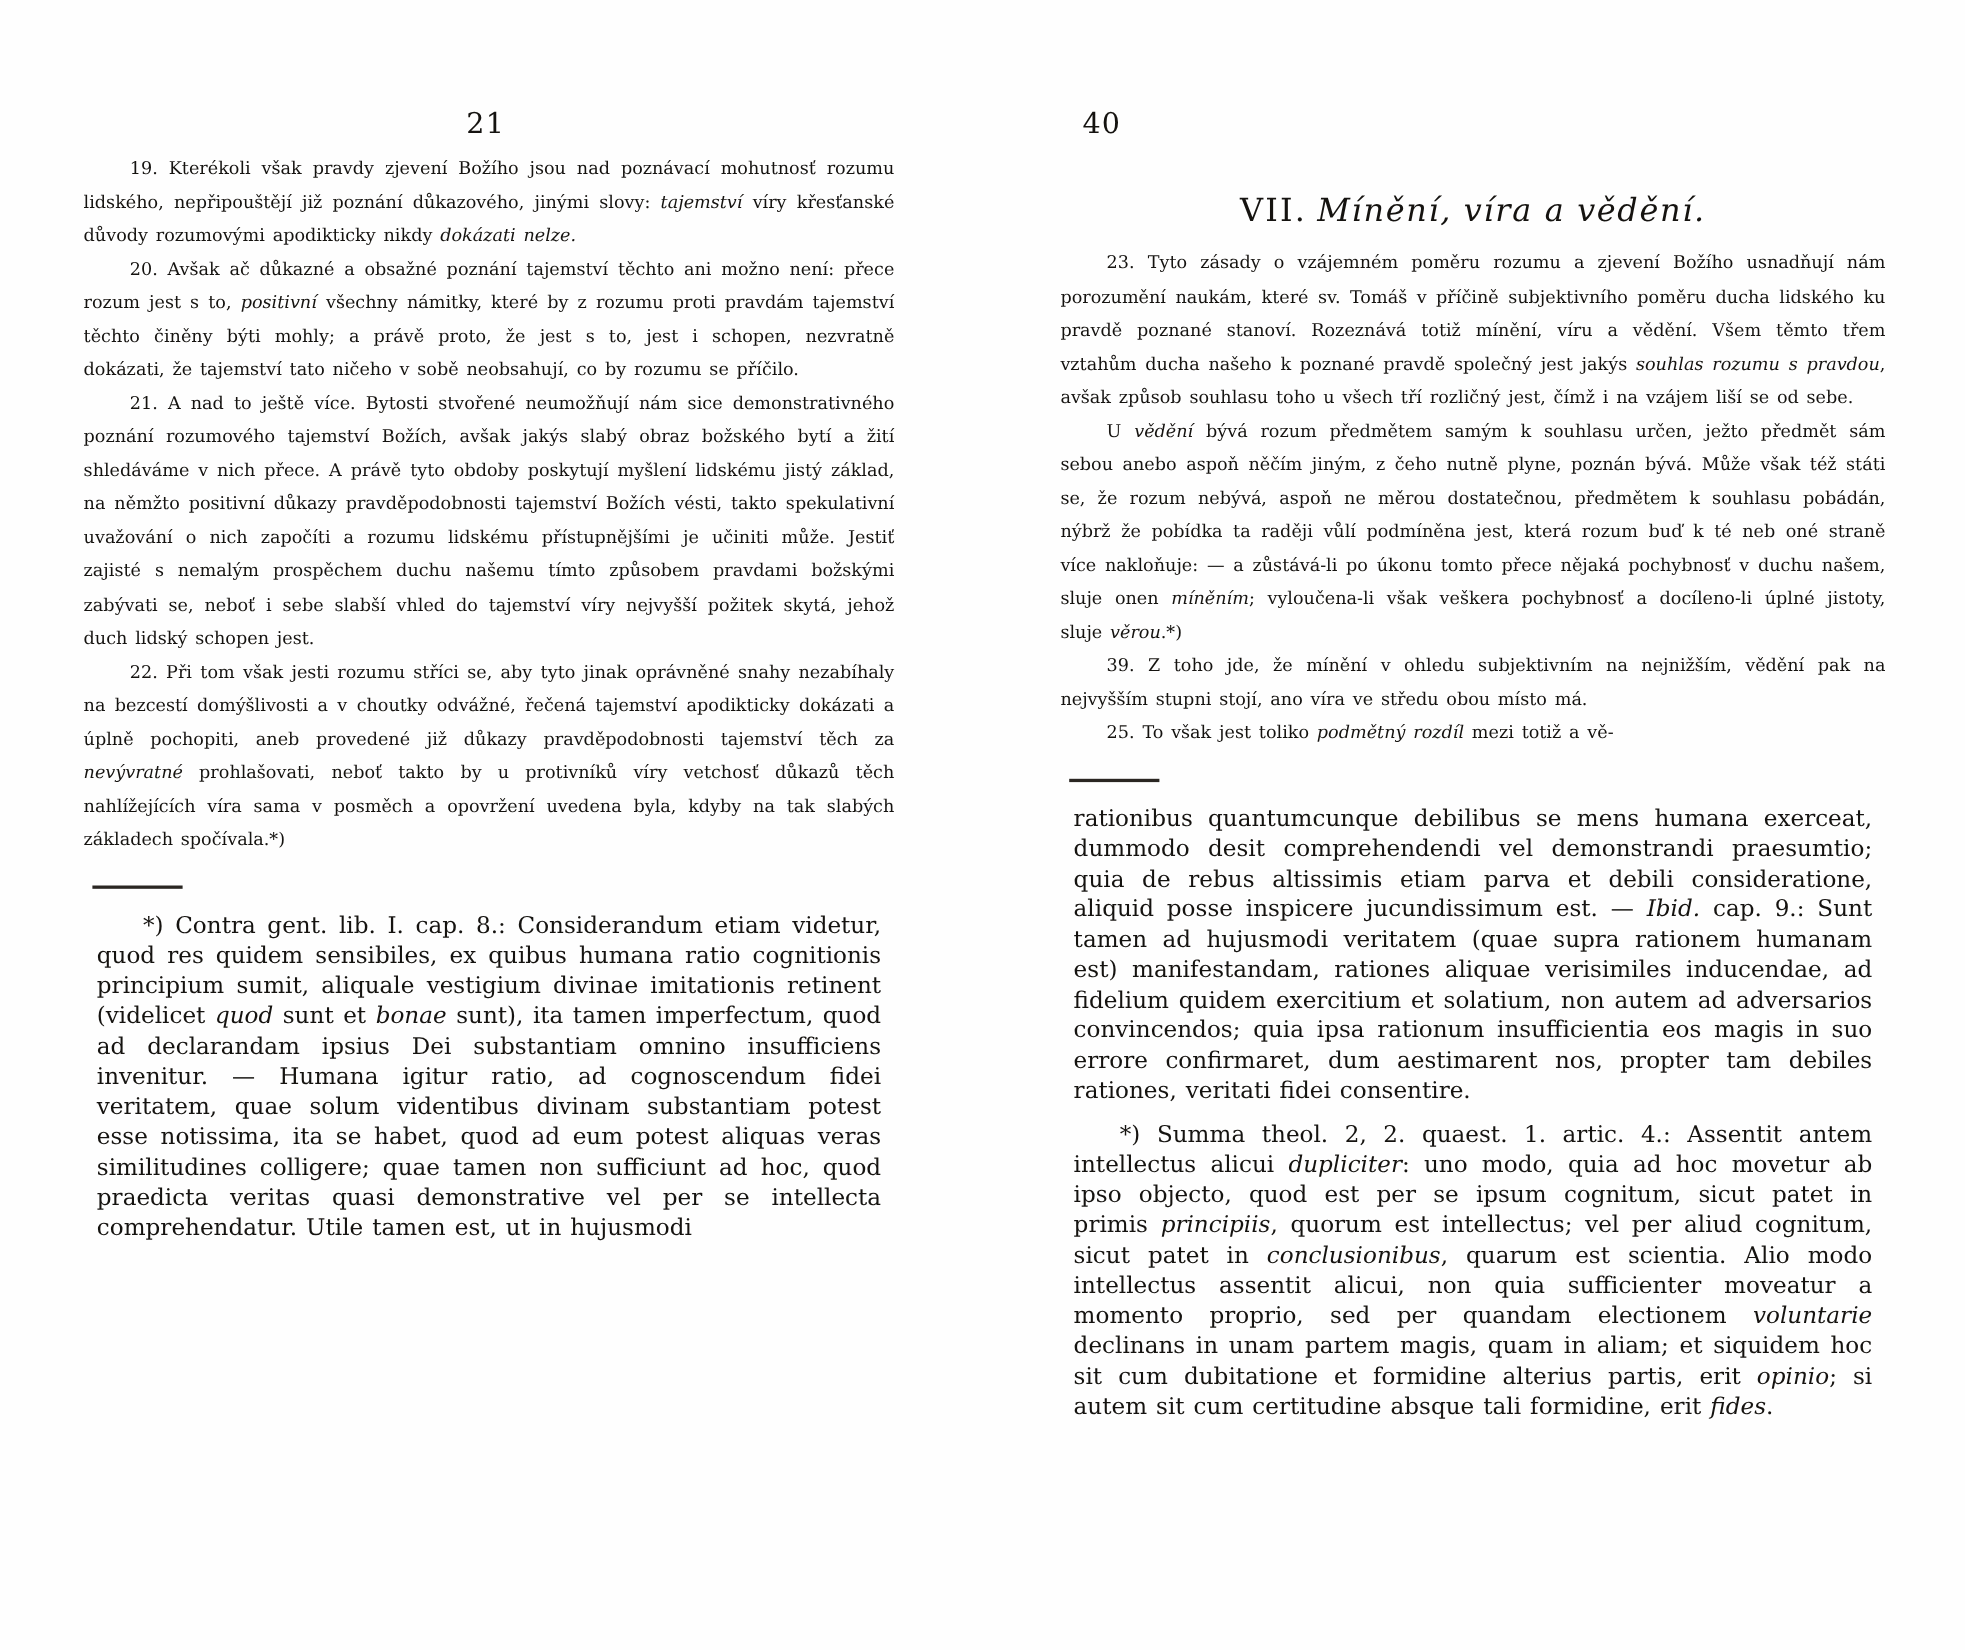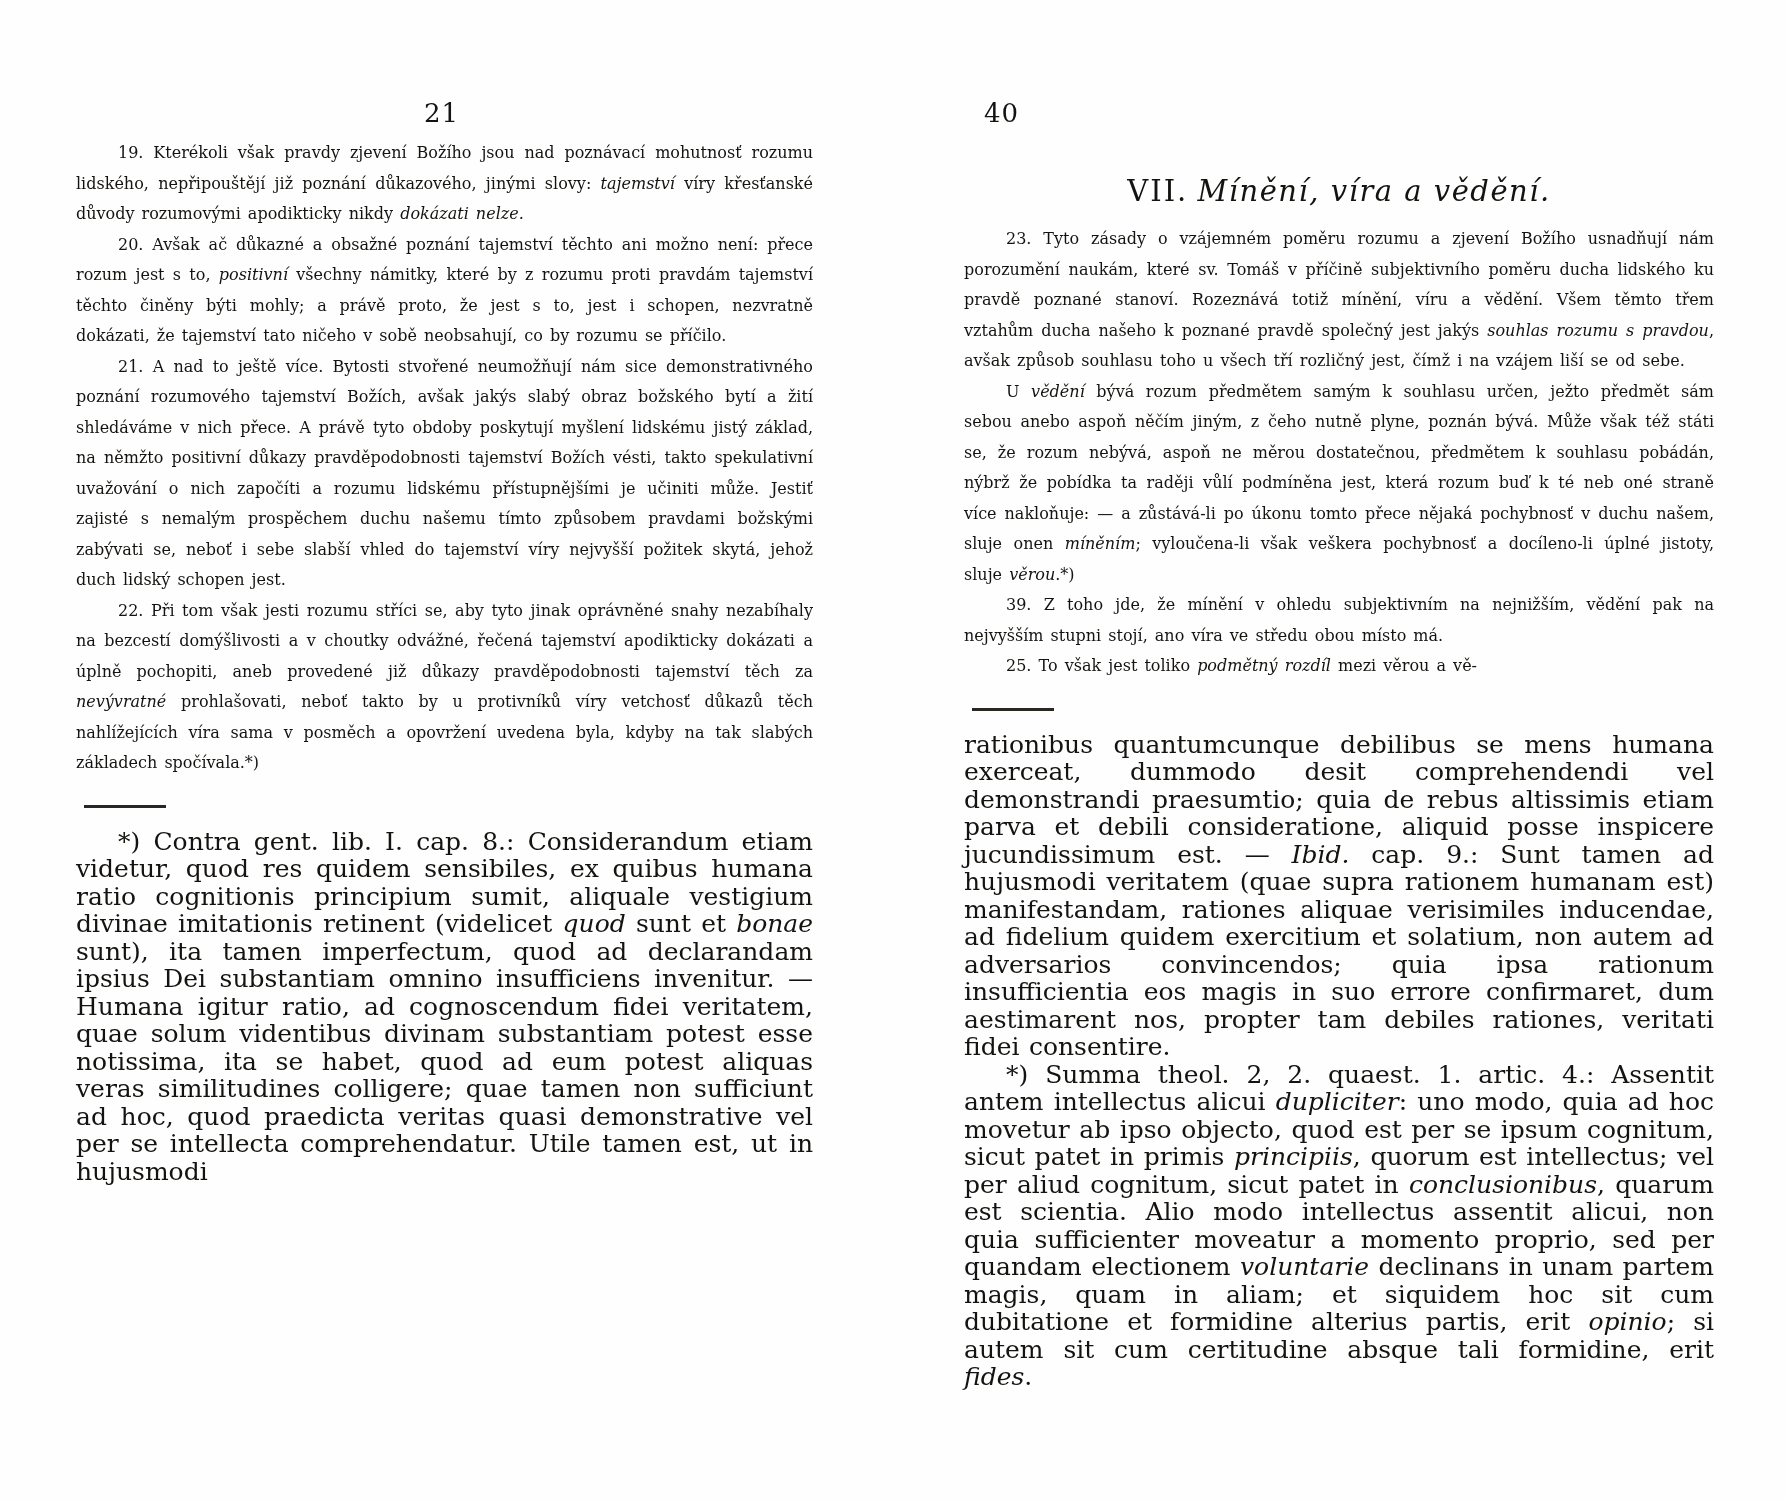--- a/index.html
+++ b/index.html
@@ -66,22 +66,22 @@
     text-indent: 42px;
     word-spacing: 2px;
   }
   .fn-sep {
     width: 82px;
     border: none;
     border-top: 3px solid #2a2622;
     margin: 26px 0 20px 8px;
   }
   .footnote {
-    margin: 0;
-    font-size: 25px;
+    margin: 12px;
+    font-size: 21px;
     line-height: 27.5px;
     text-align: justify;
     word-spacing: 1.5px;
   }
   .footnote.indent {
     text-indent: 42px;
   }
   .it {
     font-style: italic;
   }
@@ -111,21 +111,21 @@
 
     <h2 class="chapter-heading">
       <span class="numeral">VII.</span>
       <span class="script-title">Mínění, víra a vědění.</span>
     </h2>
 
     <div class="body-block">
       <p class="para"><span>23. Tyto zásady o vzájemném poměru rozumu a zjevení Božího usnadňují nám porozumění naukám, které sv. Tomáš v příčině subjektivního poměru ducha lidského ku pravdě poznané stanoví. Rozeznává totiž mínění, víru a vědění. Všem těmto třem vztahům ducha našeho k poznané pravdě společný jest jakýs </span><span class="it">souhlas rozumu s pravdou</span><span>, avšak způsob souhlasu toho u všech tří rozličný jest, čímž i na vzájem liší se od sebe.</span></p>
       <p class="para"><span>U </span><span class="it">vědění</span><span> bývá rozum předmětem samým k souhlasu určen, ježto předmět sám sebou anebo aspoň něčím jiným, z čeho nutně plyne, poznán bývá. Může však též státi se, že rozum nebývá, aspoň ne měrou dostatečnou, předmětem k souhlasu pobádán, nýbrž že pobídka ta raději vůlí podmíněna jest, která rozum buď k té neb oné straně více nakloňuje: — a zůstává-li po úkonu tomto přece nějaká pochybnosť v duchu našem, sluje onen </span><span class="it">míněním</span><span>; vyloučena-li však veškera pochybnosť a docíleno-li úplné jistoty, sluje </span><span class="it">věrou</span><span>.*)</span></p>
       <p class="para"><span>39. Z toho jde, že mínění v ohledu subjektivním na nejnižším, vědění pak na nejvyšším stupni stojí, ano víra ve středu obou místo má.</span></p>
-      <p class="para"><span>25. To však jest toliko </span><span class="it">podmětný rozdíl</span><span> mezi věrou a vě-</span></p>
+      <p class="para"><span>25. To však jest toliko </span><span class="it">podmětný rozdíl</span><span> mezi totiž a vě-</span></p>
     </div>
 
     <hr class="fn-sep">
 
     <p class="footnote"><span>rationibus quantumcunque debilibus se mens humana exerceat, dummodo desit comprehendendi vel demonstrandi praesumtio; quia de rebus altissimis etiam parva et debili consideratione, aliquid posse inspicere jucundissimum est. — </span><span class="it">Ibid.</span><span> cap. 9.: Sunt tamen ad hujusmodi veritatem (quae supra rationem humanam est) manifestandam, rationes aliquae verisimiles inducendae, ad fidelium quidem exercitium et solatium, non autem ad adversarios convincendos; quia ipsa rationum insufficientia eos magis in suo errore confirmaret, dum aestimarent nos, propter tam debiles rationes, veritati fidei consentire.</span></p>
     <p class="footnote indent"><span>*) Summa theol. 2, 2. quaest. 1. artic. 4.: Assentit antem intellectus alicui </span><span class="it">dupliciter</span><span>: uno modo, quia ad hoc movetur ab ipso objecto, quod est per se ipsum cognitum, sicut patet in primis </span><span class="it">principiis</span><span>, quorum est intellectus; vel per aliud cognitum, sicut patet in </span><span class="it">conclusionibus</span><span>, quarum est scientia. Alio modo intellectus assentit alicui, non quia sufficienter moveatur a momento proprio, sed per quandam electionem </span><span class="it">voluntarie</span><span> declinans in unam partem magis, quam in aliam; et siquidem hoc sit cum dubitatione et formidine alterius partis, erit </span><span class="it">opinio</span><span>; si autem sit cum certitudine absque tali formidine, erit </span><span class="it">fides</span><span>.</span></p>
   </section>
 
 </div>
 

